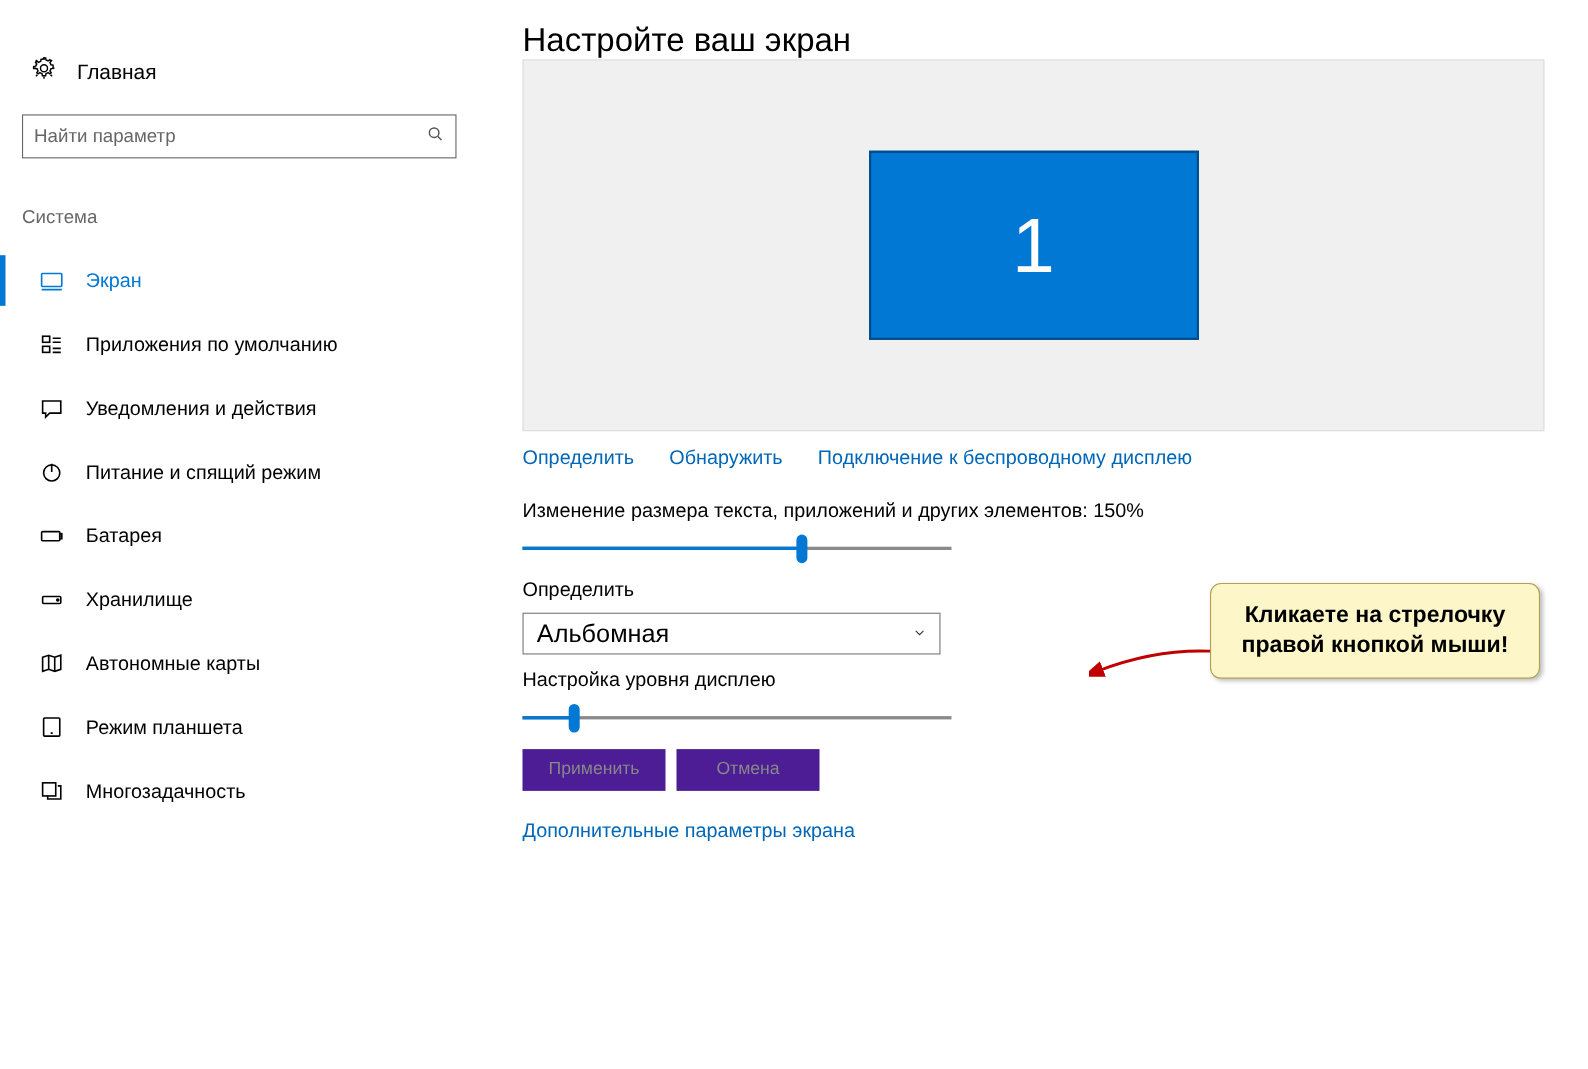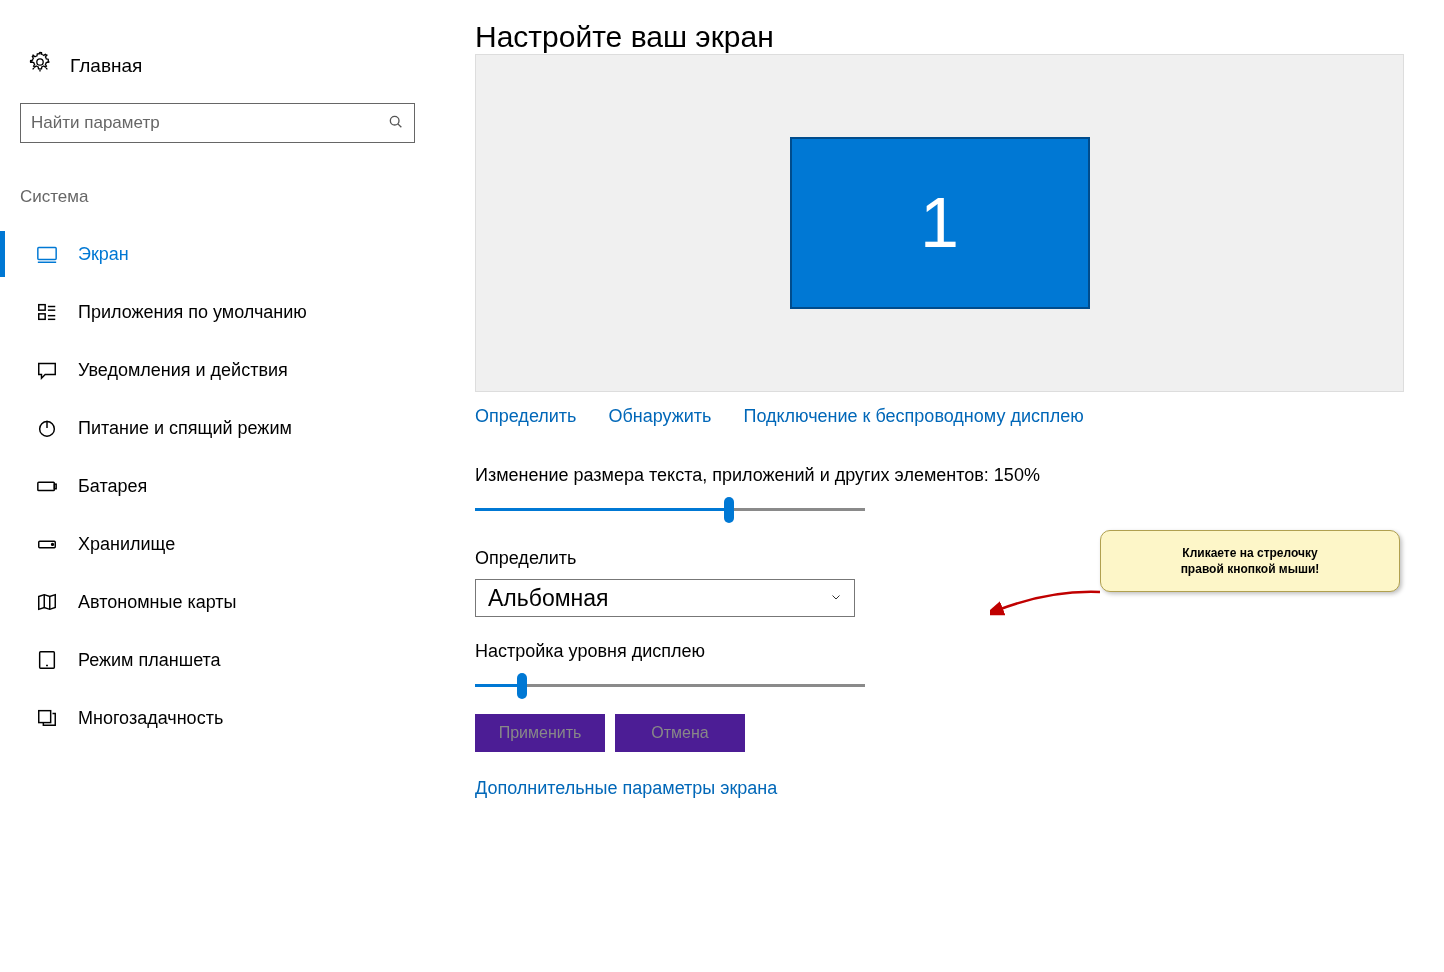--- a/index.html
+++ b/index.html
@@ -115,21 +115,21 @@
 .link-row {
   display: flex;
   gap: 32px;
   padding: 14px 0;
   font-size: 18px;
 }
 .link-row span { color: #0067b8; cursor: pointer; }
 
 .setting-label {
   font-size: 18px;
-  margin-top: 24px;
+  margin-top: 13px;
   margin-bottom: 10px;
 }
 .slider-wrap {
   width: 390px;
   height: 28px;
   position: relative;
   margin-bottom: 10px;
 }
 .slider-track-empty {
   position: absolute;
@@ -195,21 +195,21 @@
   position: absolute;
   right: 44px;
   top: 530px;
   width: 300px;
 }
 .callout-box {
   background: #fdf6c8;
   border: 1px solid #b0a050;
   border-radius: 10px;
   padding: 14px 16px;
-  font-size: 12px;
+  font-size: 21px;
   font-weight: 600;
   line-height: 1.35;
   text-align: center;
   box-shadow: 2px 2px 4px rgba(0,0,0,0.25);
 }
 .callout-arrow {
   position: absolute;
   top: 50px;
   left: -110px;
   width: 115px;

